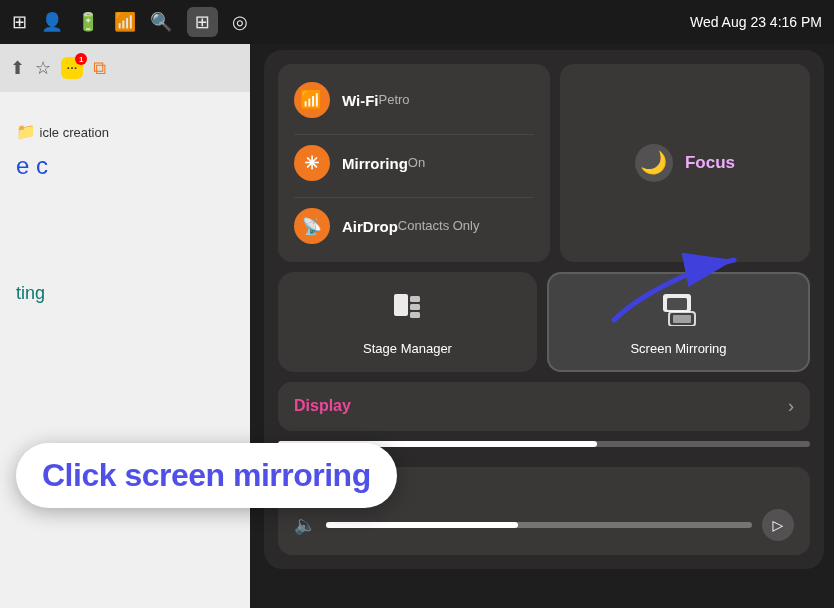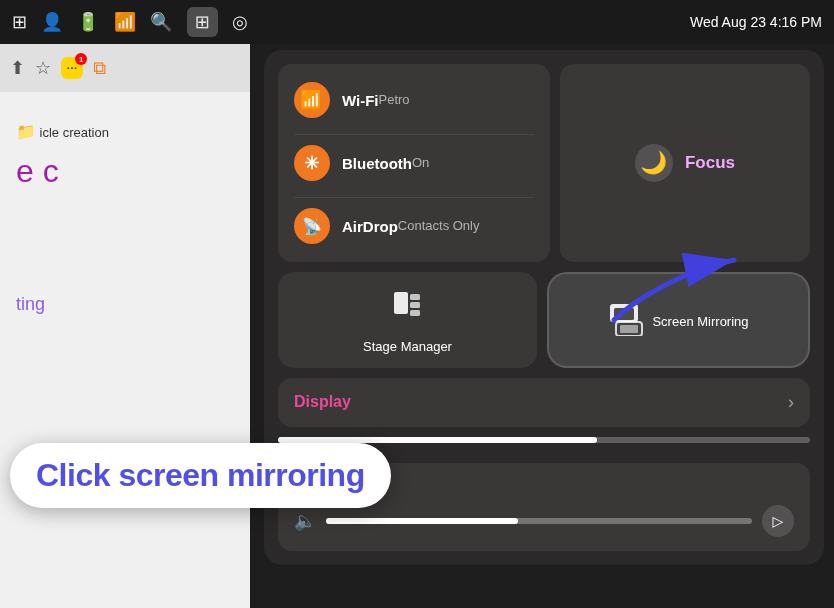--- a/index.html
+++ b/index.html
@@ -163,24 +163,24 @@
       flex-direction: column;
       align-items: center;
       justify-content: center;
       gap: 8px;
       cursor: pointer;
     }
     
     .cc-tile-mirror {
       flex: 1;
       background: rgba(70, 68, 68, 0.95);
-      border-radius: 20px;
+      border-radius: 14px;
       padding: 16px 12px 12px;
       display: flex;
-      flex-direction: row;
+      flex-direction: column;
       align-items: center;
       justify-content: center;
       gap: 8px;
       cursor: pointer;
       border: 2px solid rgba(255,255,255,0.15);
     }
     .cc-tile-icon {
       font-size: 28px;
       color: white;
     }
@@ -270,21 +270,21 @@
     }
     .arrow-svg {
       width: 160px;
       height: 100px;
     }
 
     
     .click-label {
       position: absolute;
       bottom: 100px;
-      left: 10px;
+      left: 16px;
       background: white;
       border-radius: 40px;
       padding: 14px 26px;
       z-index: 300;
       box-shadow: 0 4px 20px rgba(0,0,0,0.3);
     }
     .click-label-text {
       color: #5050e8;
       font-size: 32px;
       font-weight: 800;
@@ -340,29 +340,29 @@
       font-size: 15px;
       color: #333;
       margin-top: 14px;
     }
     .article-title {
       font-size: 13px;
       font-weight: 500;
       margin-bottom: 8px;
     }
     .article-body {
-      font-size: 32px;
+      font-size: 24px;
       font-weight: 300;
-      color: #a21caf;
+      color: #1d4ed8;
       line-height: 1.4;
     }
     .article-body2 {
       margin-top: 100px;
       font-size: 18px;
-      color: #8b5cf6;
+      color: #0f766e;
     }
   </style>
 </head>
 <body>
 
 <div class="menubar">
   <div class="menubar-left">
     <span class="menubar-icon">⊞</span>
     <span class="menubar-icon">👤</span>
     <span class="menubar-icon">🔋</span>
@@ -410,21 +410,21 @@
           <span class="cc-network-name">Wi-Fi</span>
           <span class="cc-network-sub">Petro</span>
         </div>
       </div>
 
       <div class="cc-network-item">
         <div class="cc-icon-circle orange">
           <span style="color:white;font-size:18px;font-weight:bold;">✳</span>
         </div>
         <div class="cc-network-label">
-          <span class="cc-network-name">Bluetooth</span>
+          <span class="cc-network-name">Mirroring</span>
           <span class="cc-network-sub">On</span>
         </div>
       </div>
 
       <div class="cc-network-item">
         <div class="cc-icon-circle orange">
           <span style="color:white;font-size:16px;">📡</span>
         </div>
         <div class="cc-network-label">
           <span class="cc-network-name">AirDrop</span>

